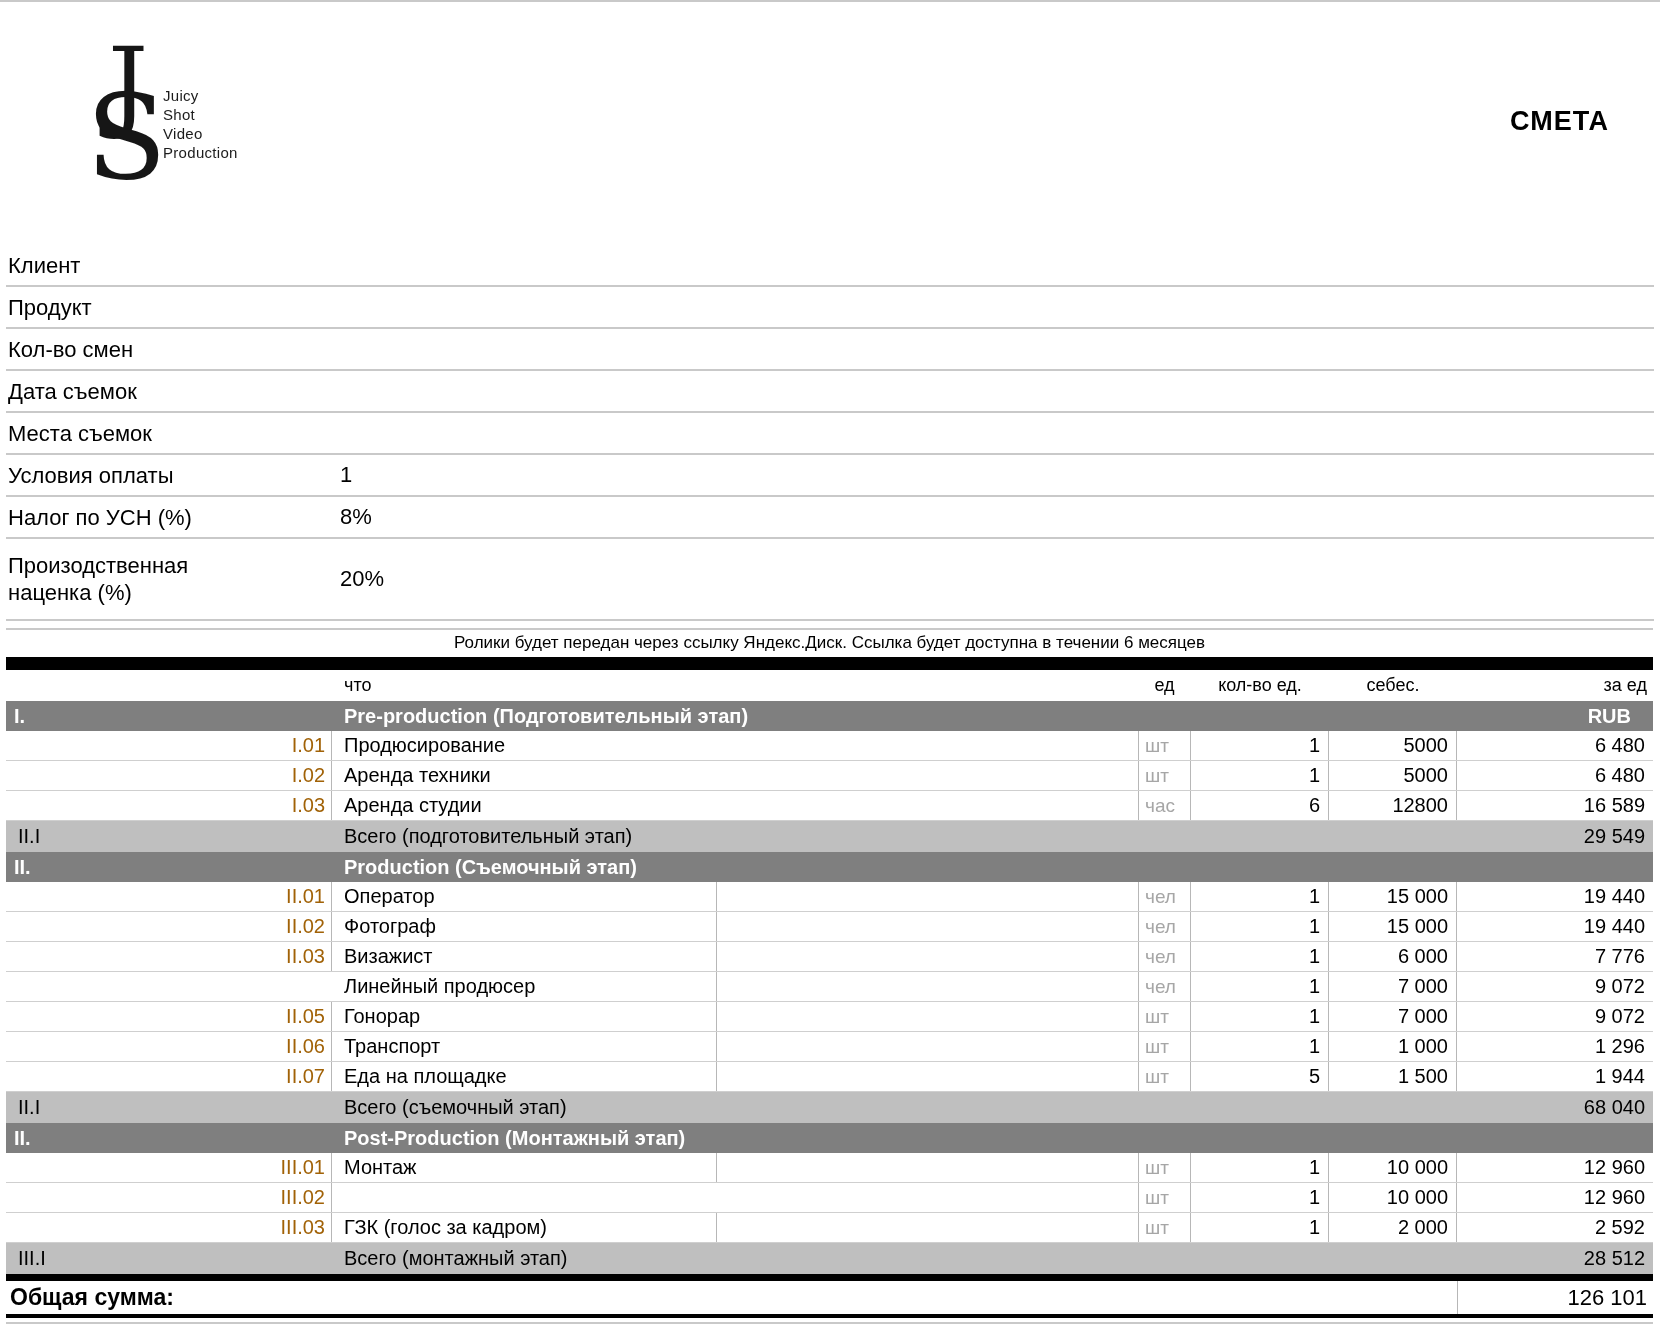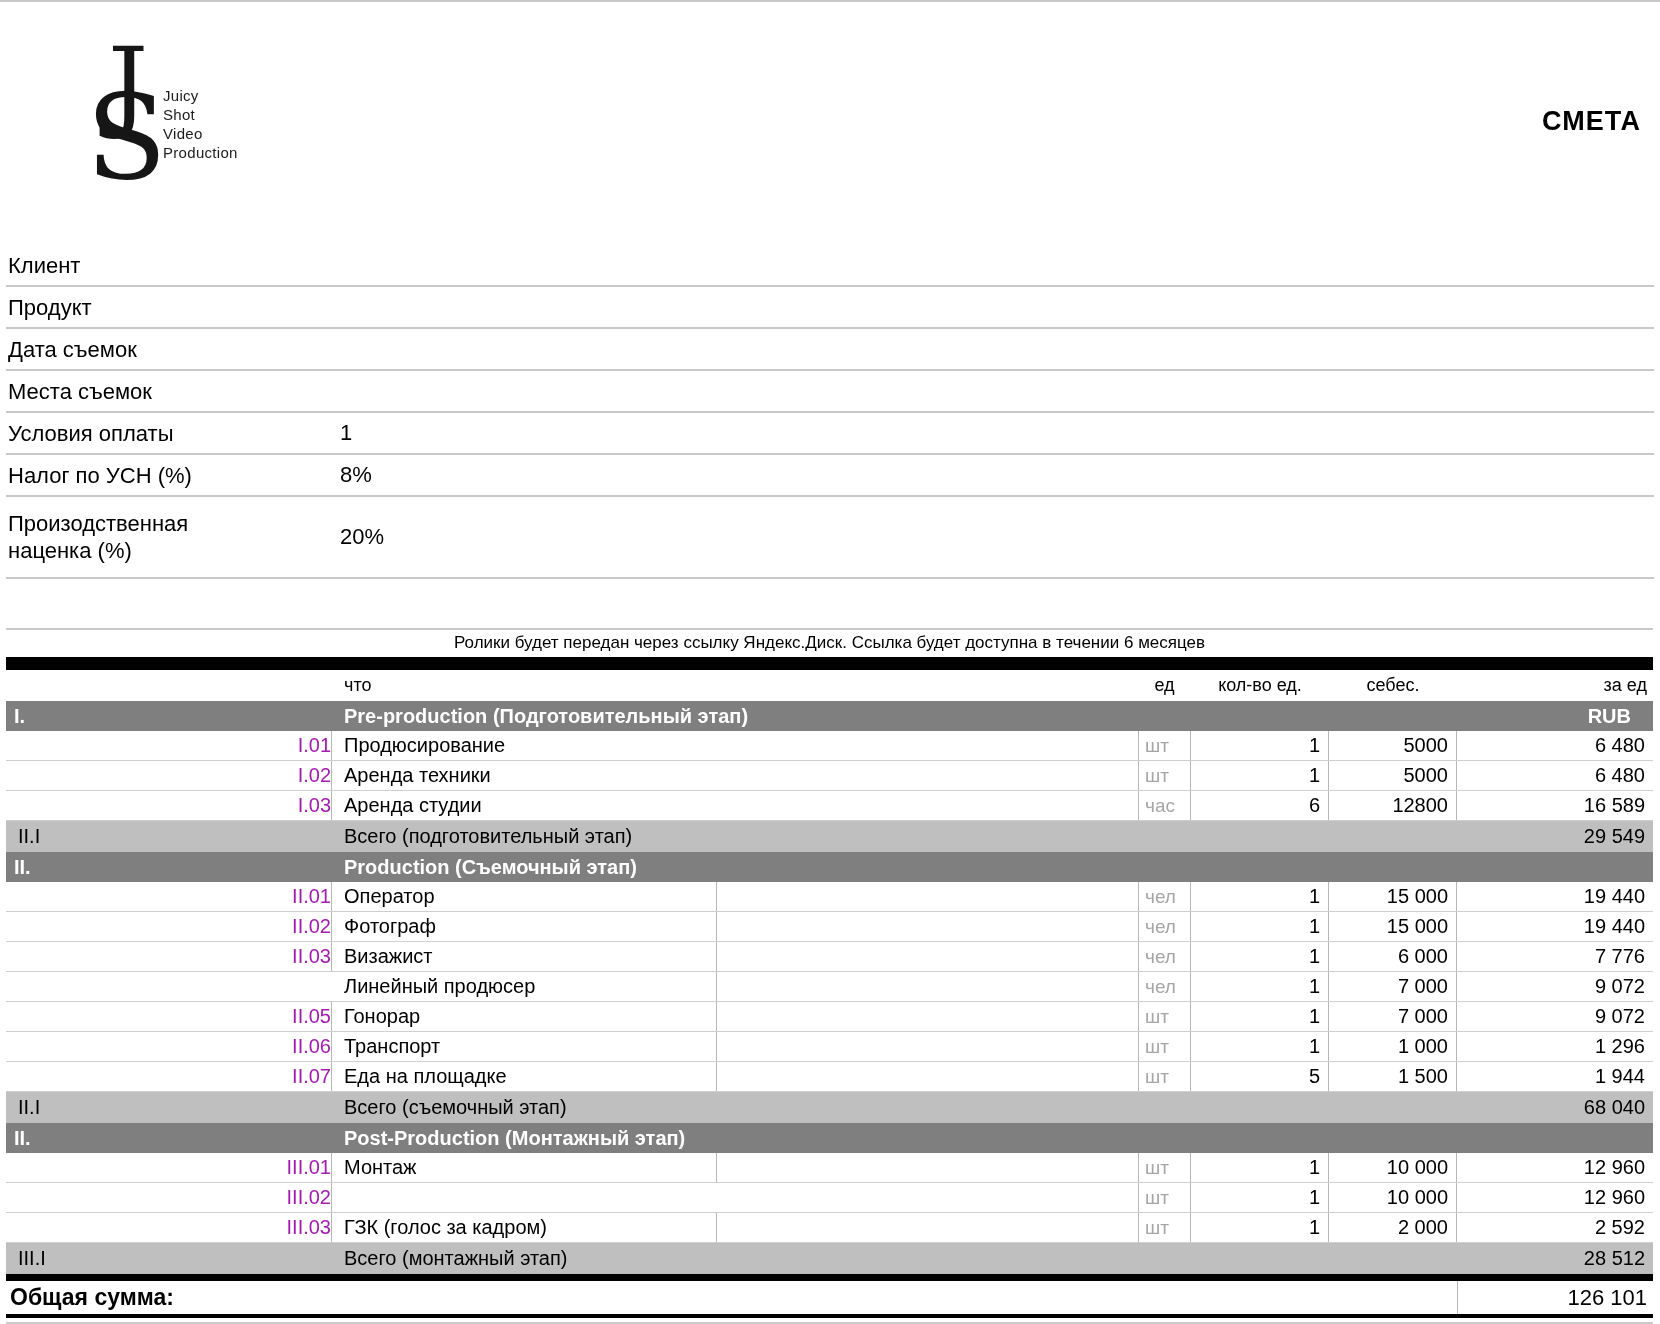--- a/index.html
+++ b/index.html
@@ -7,21 +7,21 @@
     width:1660px;height:1324px;position:relative;overflow:hidden;
     background:#ffffff;color:#000;
     font-family:"Liberation Sans",sans-serif;
   }
   .topline{position:absolute;top:0;left:0;width:1660px;height:2px;background:#c9c9c9;}
 
   
   .monogram-j{position:absolute;left:108px;top:34px;font-family:"DejaVu Serif",serif;font-size:100px;line-height:1;color:#161616;}
   .monogram-s{position:absolute;left:86px;top:78px;font-family:"DejaVu Serif",serif;font-size:118px;line-height:1;color:#161616;}
   .logo-text{position:absolute;left:163px;top:86px;font-size:15px;line-height:19px;color:#1c1c1c;letter-spacing:.3px;}
-  .doc-title{position:absolute;left:1510px;top:106px;font-size:27px;font-weight:bold;letter-spacing:1px;margin-left:32px;}
+  .doc-title{position:absolute;left:1510px;top:106px;font-size:27px;font-weight:bold;letter-spacing:1px;}
 
   
   .form{position:absolute;top:245px;left:6px;width:1648px;}
   .form-row{position:relative;height:40px;border-bottom:2px solid #c9c9c9;}
   .form-row.tall{height:80px;}
   .form-label{position:absolute;left:2px;top:50%;transform:translateY(-50%);font-size:22px;line-height:27px;width:240px;}
   .form-value{position:absolute;left:334px;top:50%;transform:translateY(-50%);font-size:22px;}
 
   
   .table{position:absolute;top:628px;left:6px;width:1647px;}
@@ -35,21 +35,21 @@
   .h-qty{grid-column:5;justify-content:center;}
   .h-cost{grid-column:6;justify-content:center;}
   .h-per{grid-column:7;justify-content:flex-end;padding-right:6px;}
 
   .section-row{height:30px;background:#7f7f7f;color:#fff;font-weight:bold;font-size:20px;}
   .s-id{grid-column:1;padding-left:8px;}
   .s-title{grid-column:2/7;padding-left:12px;}
   .s-right{grid-column:7;justify-content:flex-end;padding-right:22px;}
 
   .item-row{height:29px;font-size:20px;border-bottom:1px solid #cfcfcf;}
-  .c-num{grid-column:1;justify-content:flex-end;color:#a21caf;border-right:1px solid #b7b7b7;}
+  .c-num{grid-column:1;justify-content:flex-end;color:#a16207;border-right:1px solid #b7b7b7;padding-right:6px;}
   .c-name{padding-left:12px;}
   .c-name.span2{grid-column:2/4;}
   .c-name.br{grid-column:2;border-right:1px solid #b7b7b7;}
   .c-empty{grid-column:3;}
   .c-unit{grid-column:4;color:#a6a6a6;font-size:19px;border-left:1px solid #b7b7b7;border-right:1px solid #b7b7b7;padding-left:6px;}
   .c-qty{grid-column:5;justify-content:flex-end;padding-right:8px;border-right:1px solid #b7b7b7;}
   .c-cost{grid-column:6;justify-content:flex-end;padding-right:8px;border-right:1px solid #b7b7b7;}
   .c-per{grid-column:7;justify-content:flex-end;padding-right:8px;}
 
   .total-row{height:31px;background:#bfbfbf;font-size:20px;}
@@ -83,20 +83,24 @@
 
 <div class="doc-title">СМЕТА</div>
 
 <div class="form">
   <div class="form-row">
     <div class="form-label">Клиент</div>
     <div class="form-value"></div>
   </div>
   <div class="form-row">
     <div class="form-label">Продукт</div>
+    <div class="form-value"></div>
+  </div>
+  <div class="form-row">
+    <div class="form-label">Кол-во смен</div>
     <div class="form-value"></div>
   </div>
   <div class="form-row">
     <div class="form-label">Дата съемок</div>
     <div class="form-value"></div>
   </div>
   <div class="form-row">
     <div class="form-label">Места съемок</div>
     <div class="form-value"></div>
   </div>

